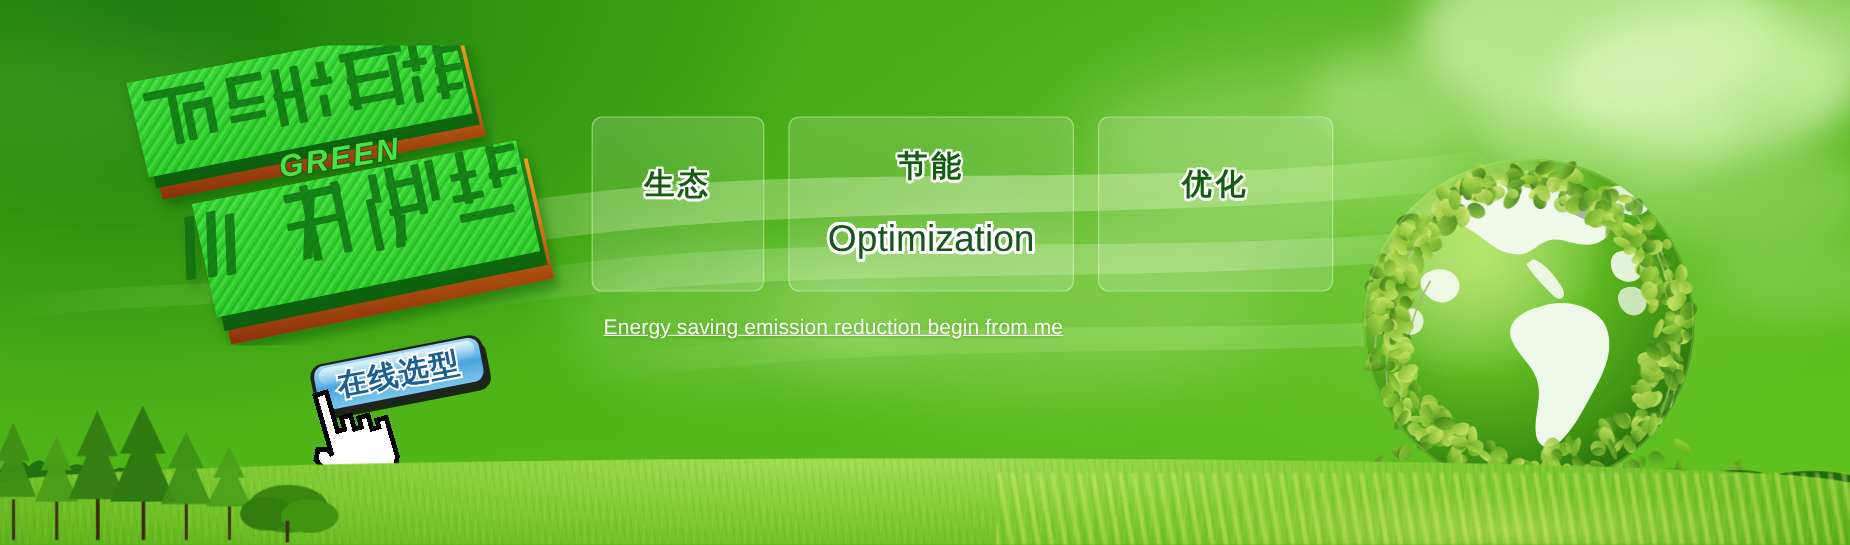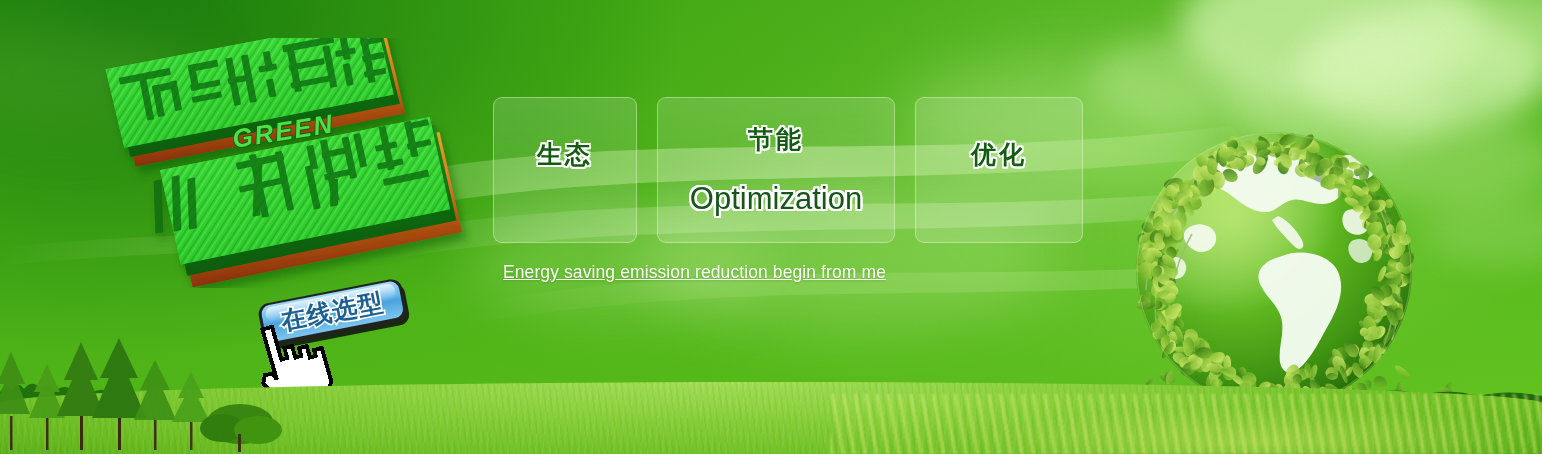--- a/index.html
+++ b/index.html
@@ -73,21 +73,21 @@
   .card{
     position:relative;
     background:linear-gradient(180deg, rgba(255,255,255,.16) 0%, rgba(255,255,255,.10) 45%, rgba(255,255,255,.17) 100%);
     border:1px solid rgba(235,255,210,.42);
     border-radius:9px;
     display:flex; flex-direction:column; align-items:center; justify-content:center;
     padding:0 14px;
   }
   .card.c1{ width:144px; }
   .card.c2{ width:238px;justify-content:center; }
-  .card.c3{ width:168px; }
+  .card.c3{ width:196px; }
 
   .card-cn{
     font-size:25px; line-height:1; color:#145c12; font-weight:bold;
     letter-spacing:3px;
     text-shadow:
       -1.6px -1.6px 0 #fff, 1.6px -1.6px 0 #fff, -1.6px 1.6px 0 #fff, 1.6px 1.6px 0 #fff,
       0 -1.8px 0 #fff, 0 1.8px 0 #fff, -1.8px 0 0 #fff, 1.8px 0 0 #fff;
     margin-bottom:31px;
   }
   .card-en{

